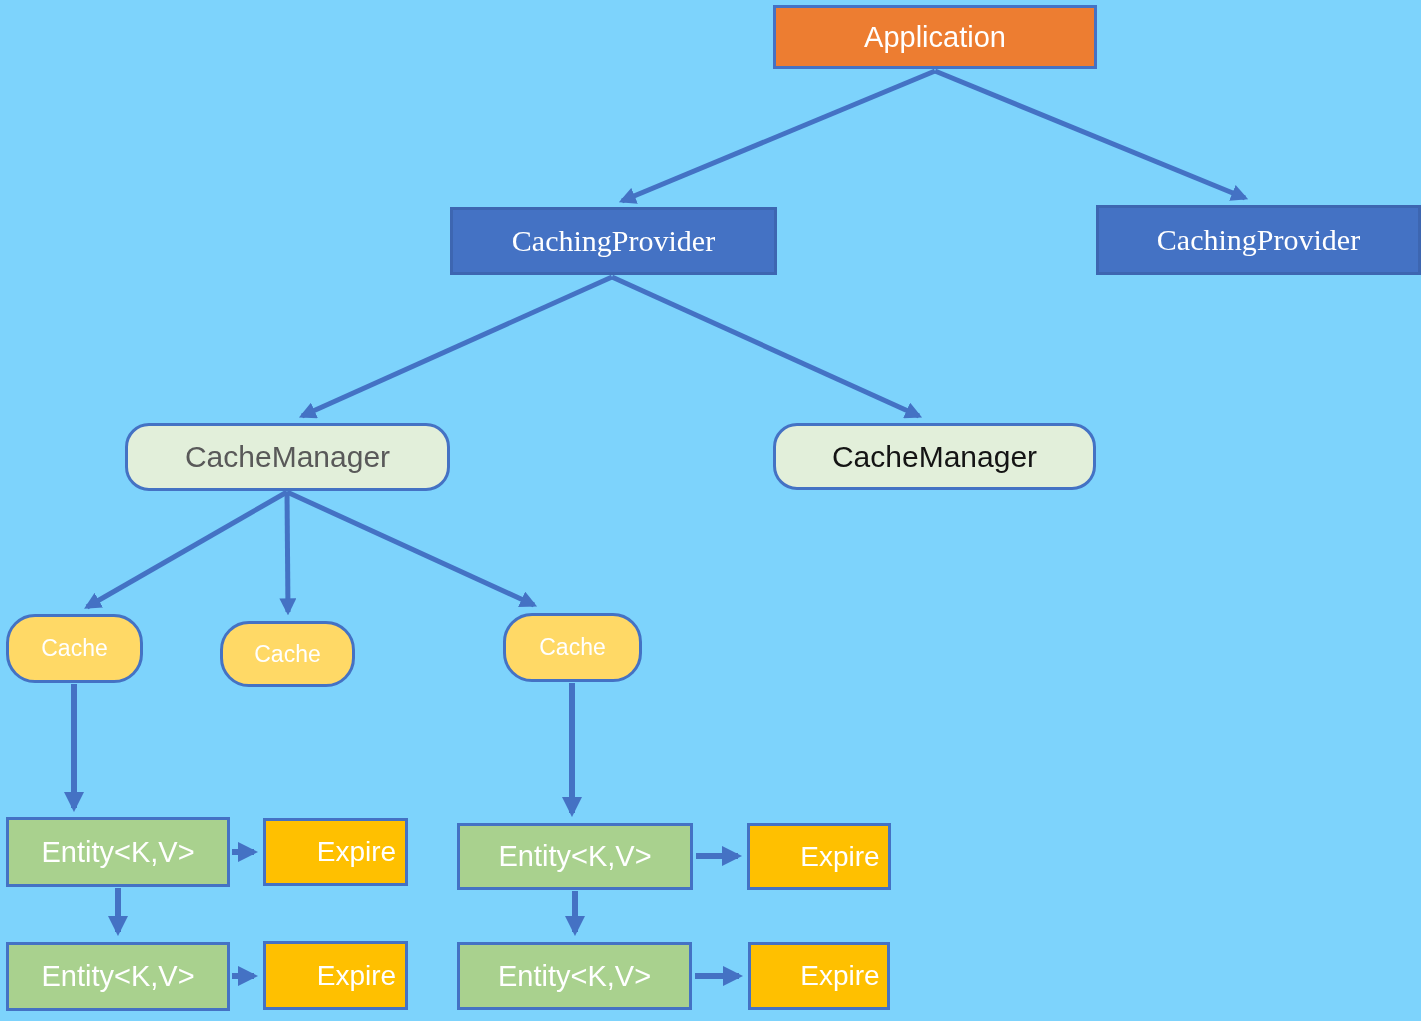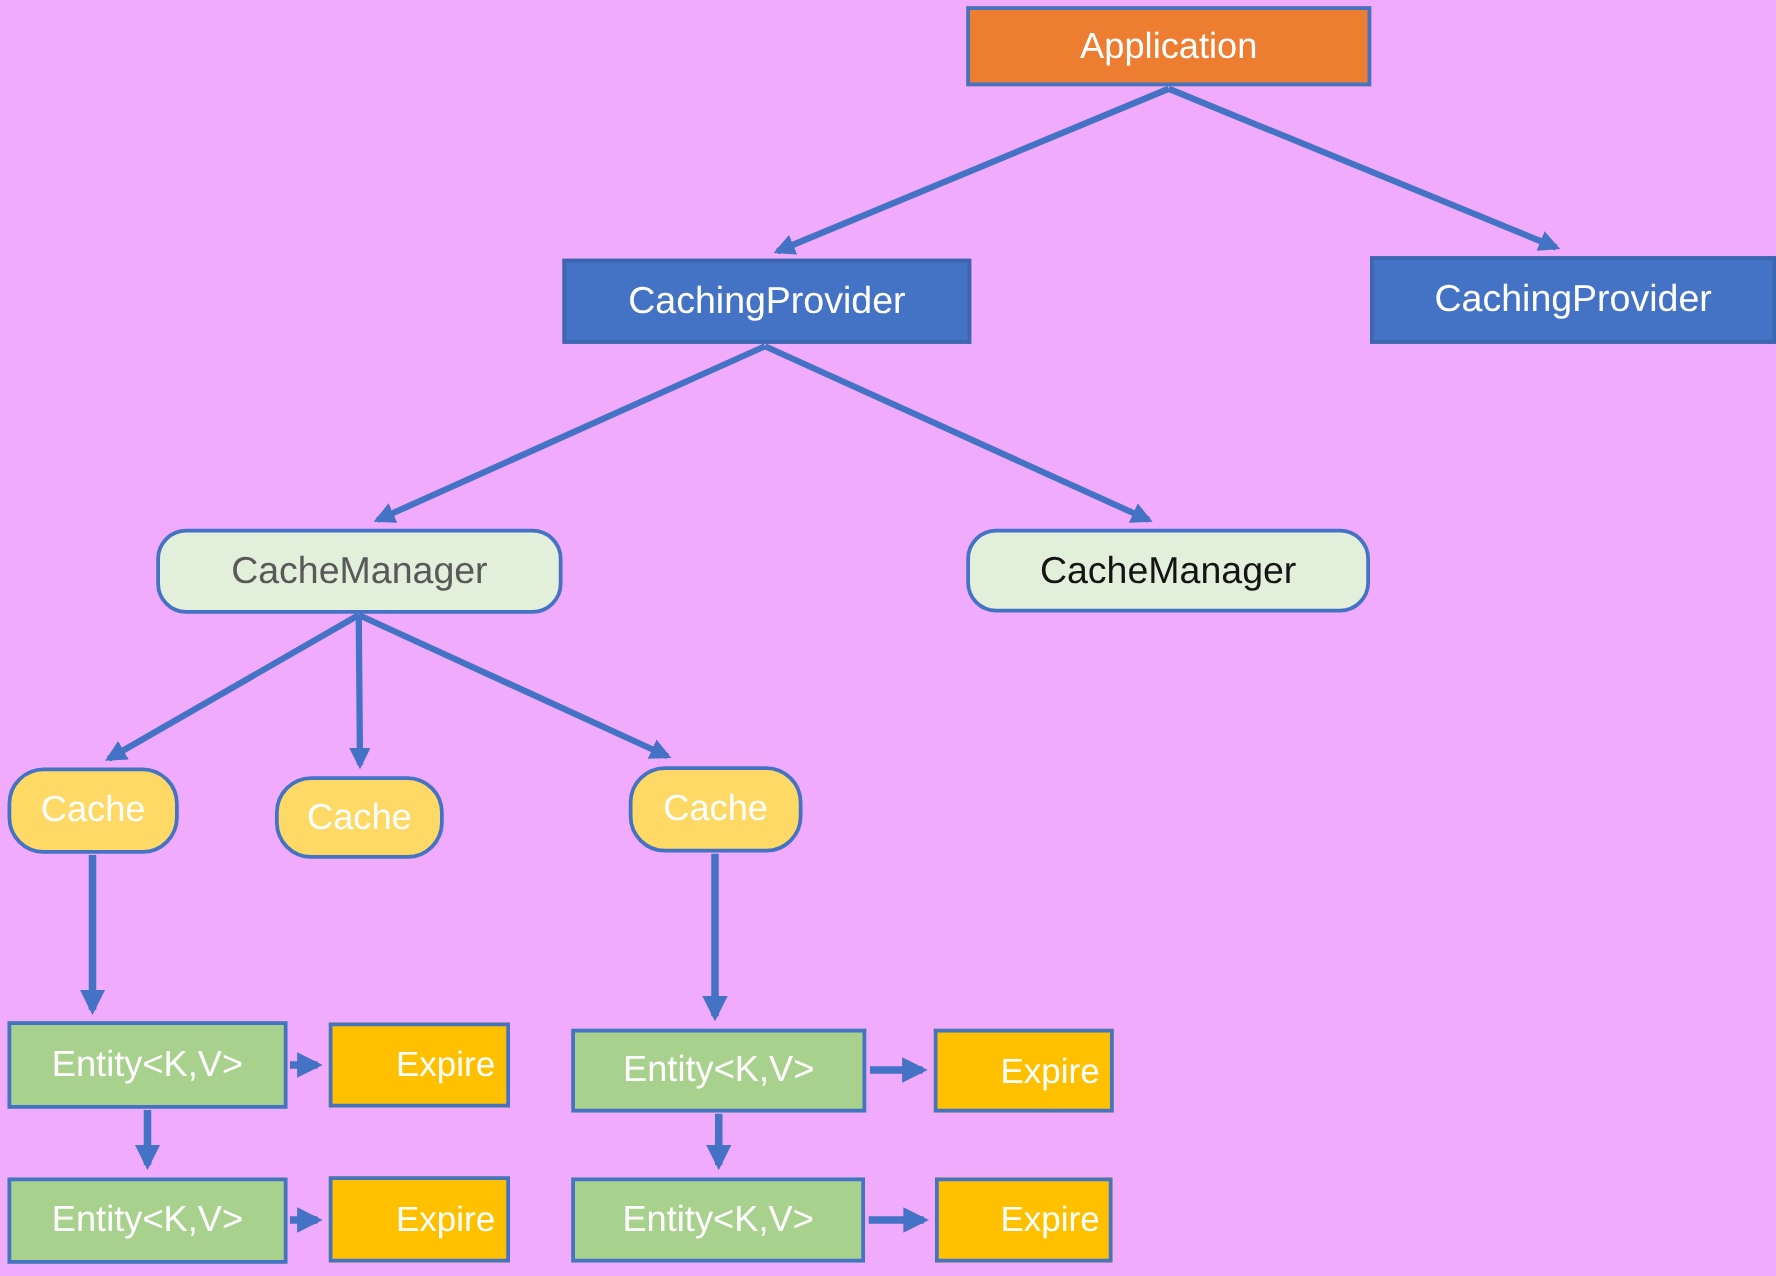--- a/index.html
+++ b/index.html
@@ -5,21 +5,21 @@
   html, body {
     margin: 0;
     padding: 0;
     background: #000000;
     font-family: "Liberation Sans", sans-serif;
   }
   #canvas {
     position: relative;
     width: 1421px;
     height: 1021px;
-    background: #f0abfc;
+    background: #7dd3fc;
     overflow: hidden;
   }
   #arrow-layer {
     position: absolute;
     left: 0;
     top: 0;
     width: 1421px;
     height: 1021px;
     pointer-events: none;
   }
@@ -35,31 +35,32 @@
     z-index: 2;
   }
   .app {
     background: #ED7D31;
     font-size: 29px;
   }
   .provider {
     background: #4472C4;
     border-color: #3D66B1;
     font-size: 30px;
+    font-family: Liberation Serif, serif;
   }
   .manager {
     background: #E2EFDA;
     font-size: 30px;
     border-radius: 24px;
   }
   .manager-left { color: #595959; }
   .manager-right { color: #141414; }
   .cache {
     background: #FFD966;
-    font-size: 29px;
+    font-size: 23px;
     border-radius: 29px;
   }
   .entity {
     background: #A9D18E;
     font-size: 29px;
   }
   .expire {
     background: #FFC000;
     font-size: 28px;
     padding-left: 42px;

